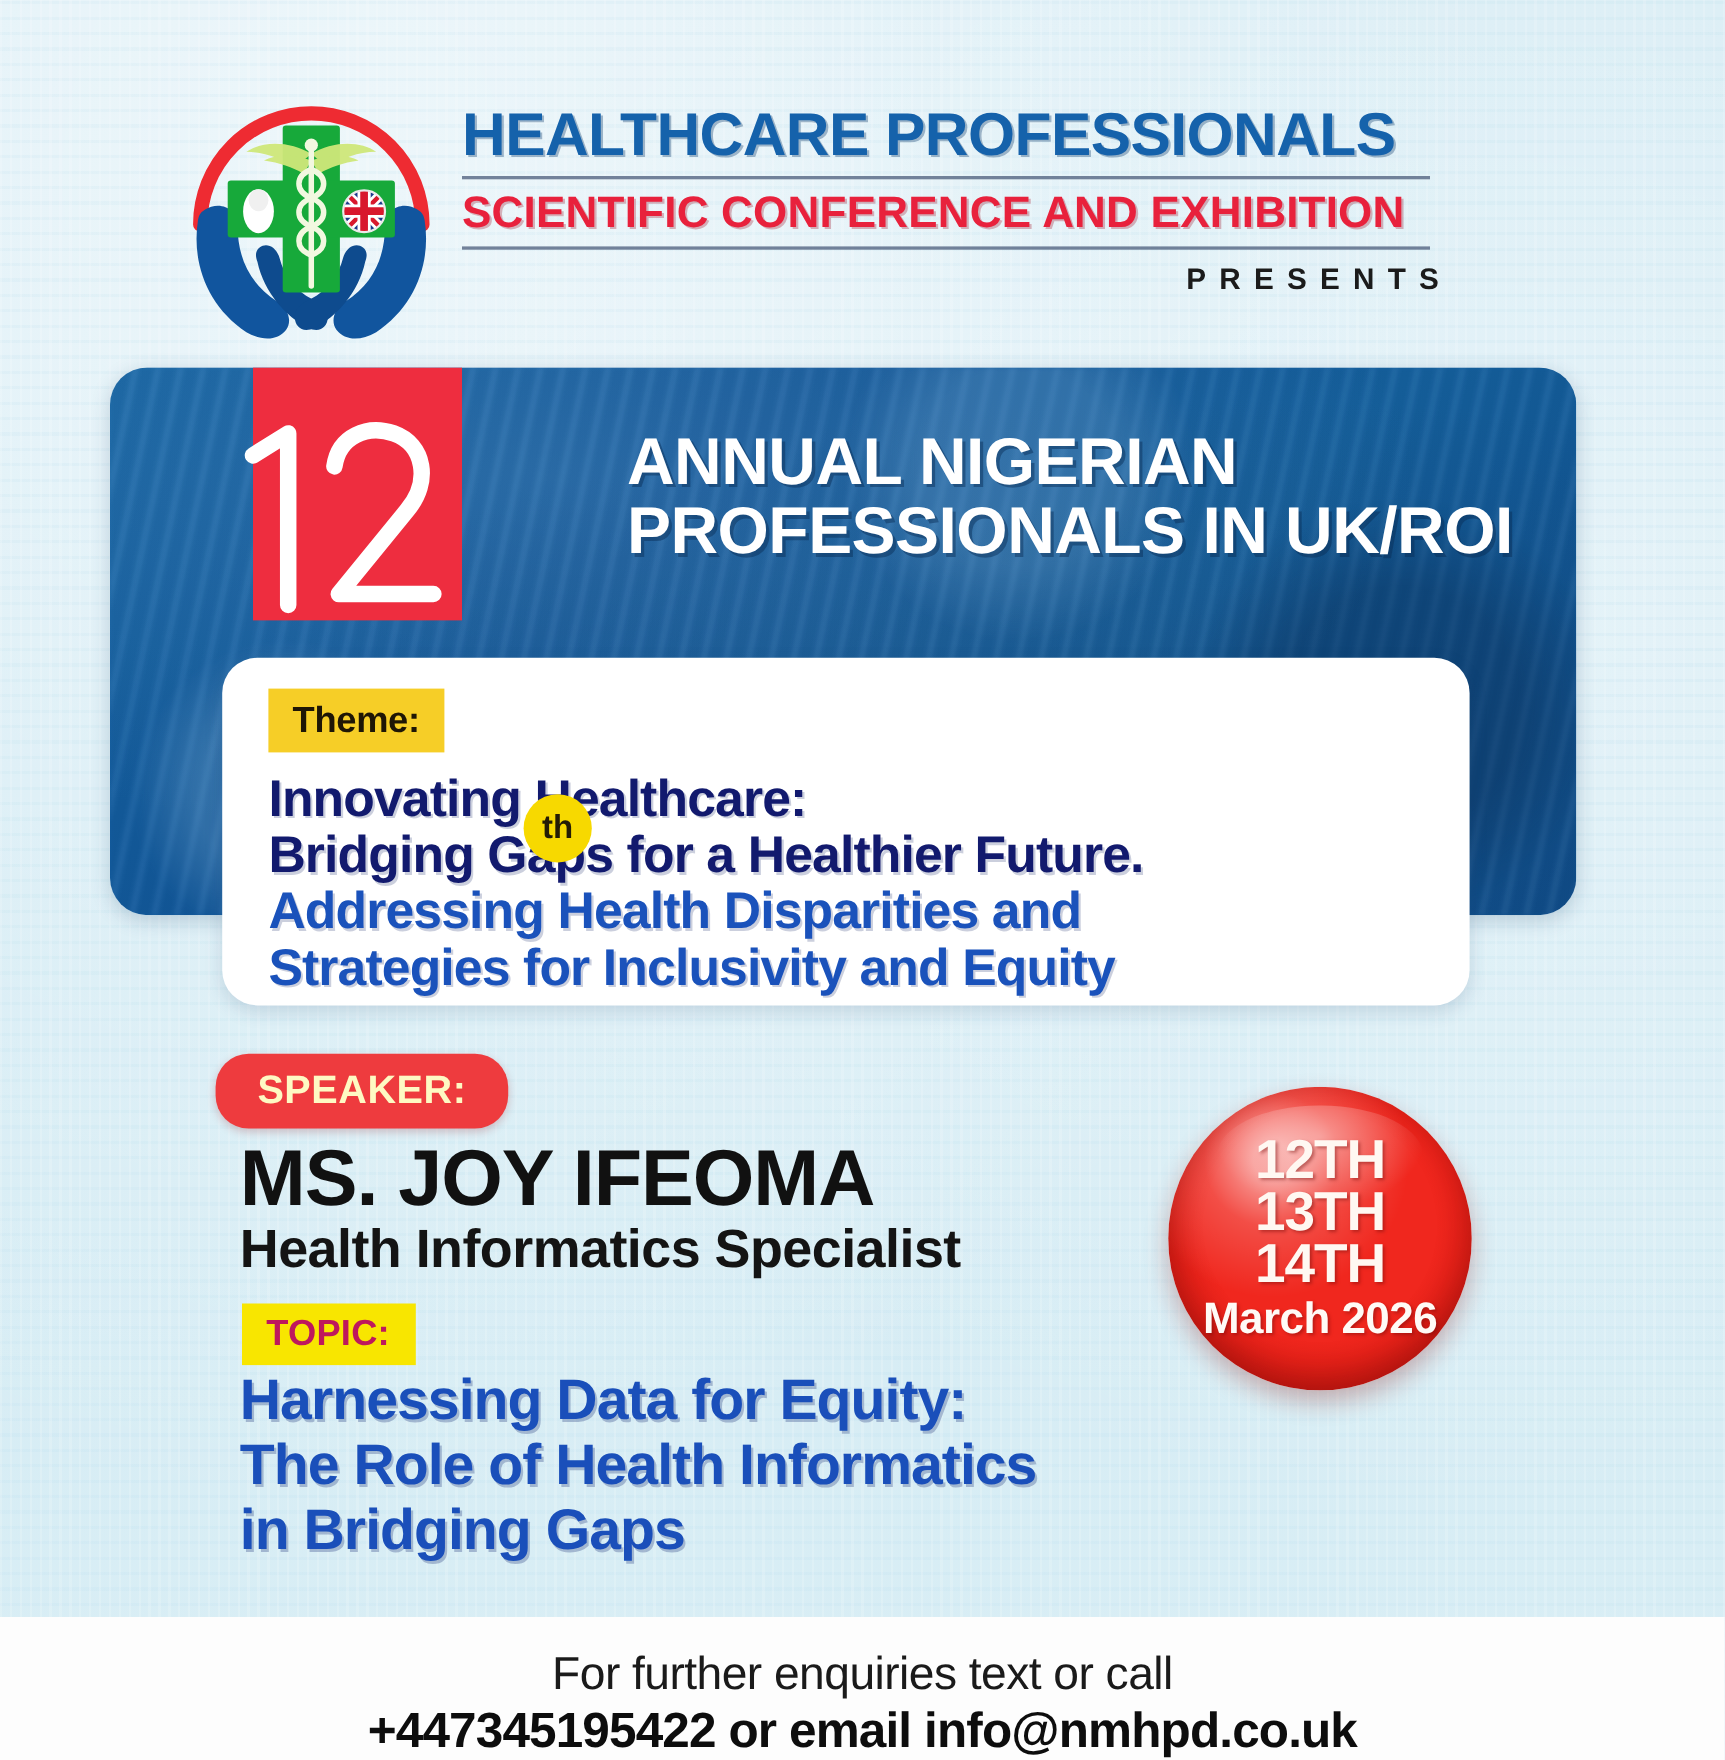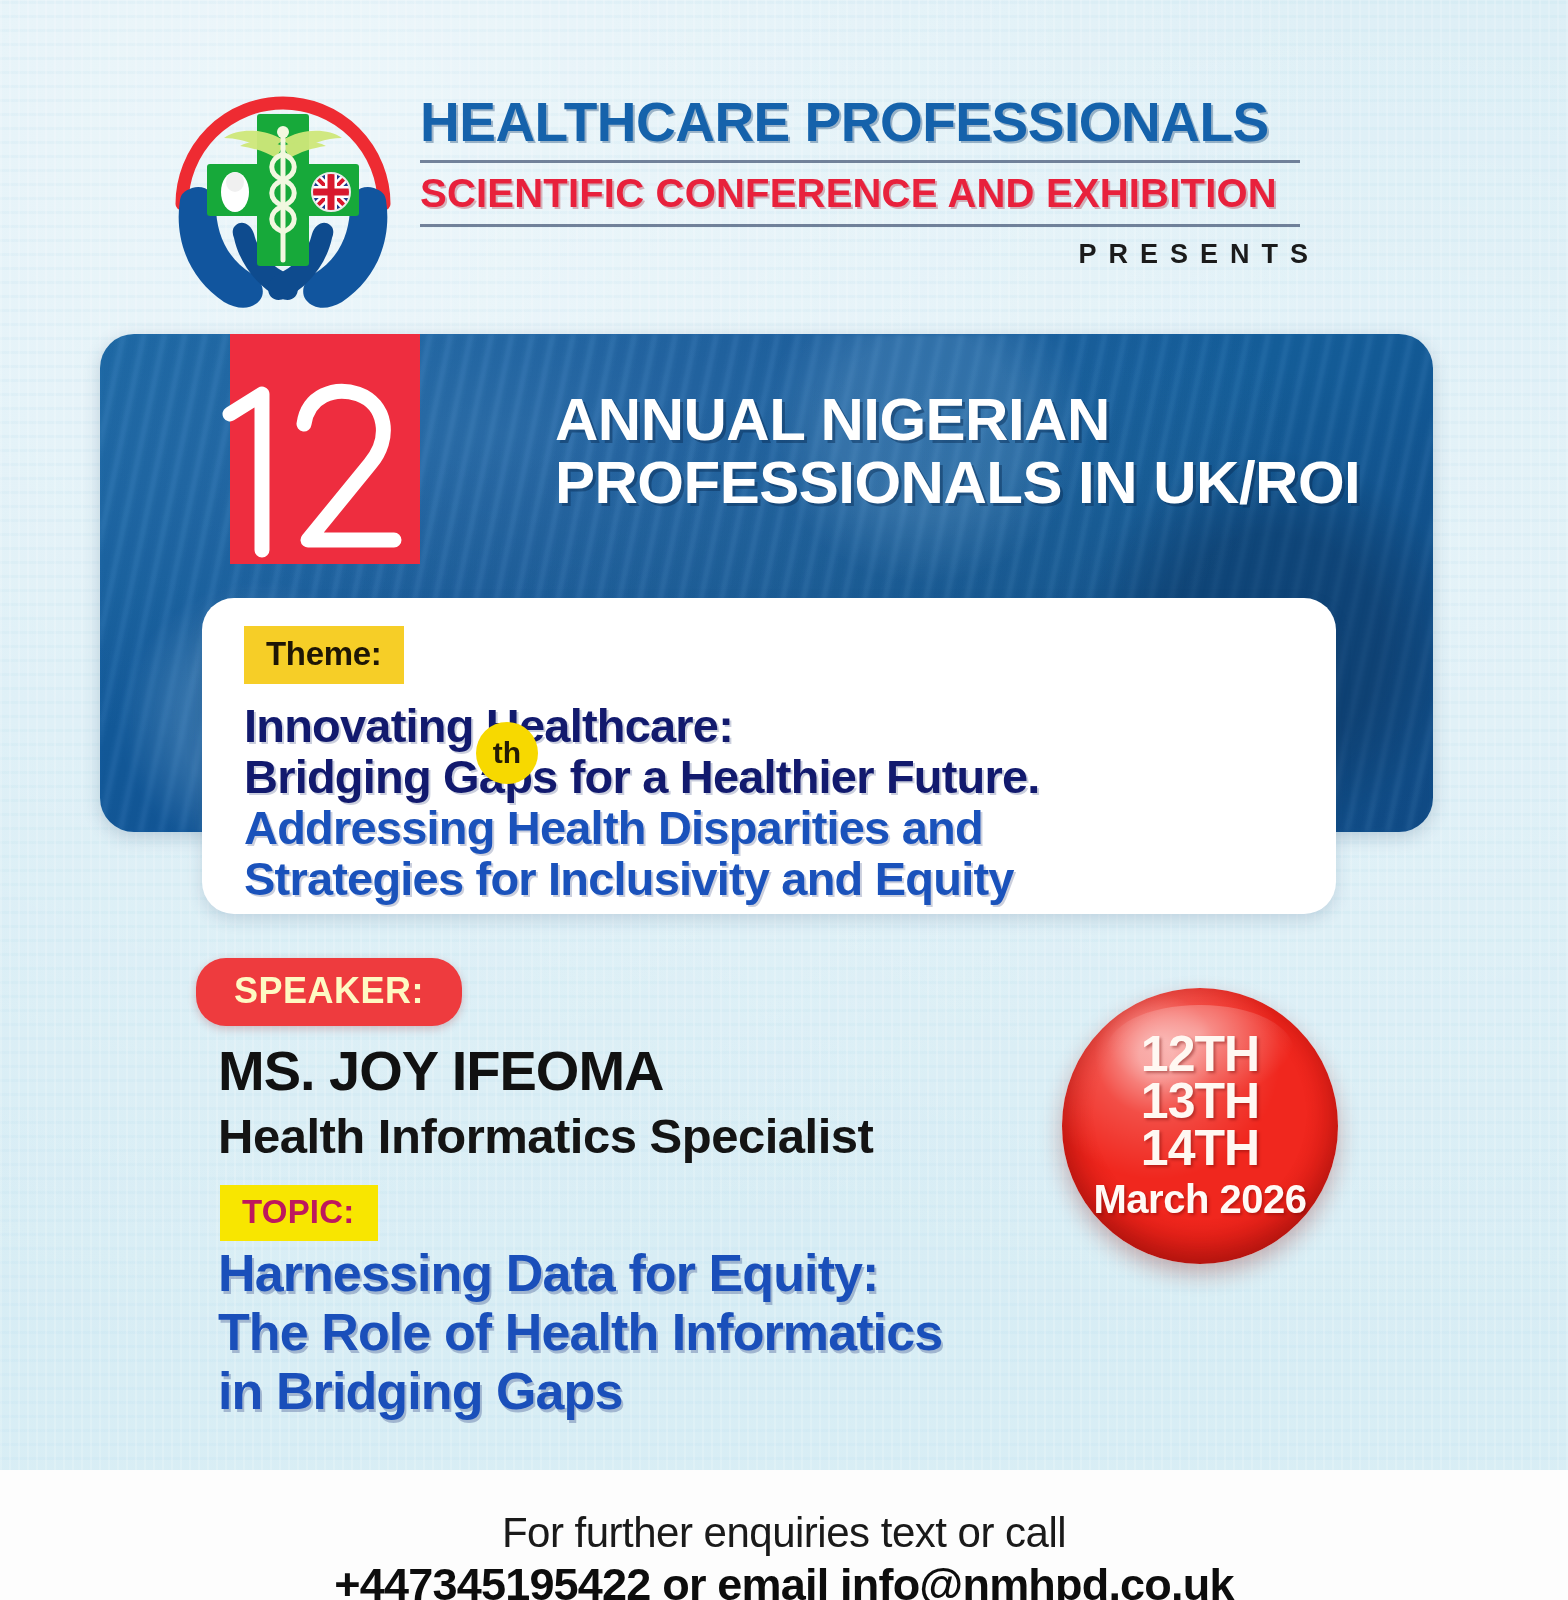--- a/index.html
+++ b/index.html
@@ -99,21 +99,21 @@
     width: 62px; height: 62px;
     border-radius: 50%;
     background: #f7d900;
     display: flex; align-items: center; justify-content: center;
     font-weight: 800; font-size: 30px; color: #241c05;
     z-index: 4;
   }
 
   #banner-title {
     position: absolute;
-    left: 455px; top: 54px;
+    left: 470px; top: 54px;
     width: 880px;
   }
   .bt-line {
     font-weight: 800;
     font-size: 60px;
     line-height: 63px;
     letter-spacing: -0.5px;
     color: #ffffff;
     text-shadow: 3px 3px 0 rgba(8,45,85,.45);
     white-space: nowrap;
@@ -161,21 +161,21 @@
     padding: 12px 38px 14px 38px;
     font-weight: 700;
     font-size: 36px;
     letter-spacing: 0.5px;
     box-shadow: 0 3px 8px rgba(150,30,40,.25);
   }
   #speaker-name {
     position: absolute;
     left: 218px; top: 1036px;
     font-weight: 700;
-    font-size: 56px;
+    font-size: 72px;
     line-height: 70px;
     letter-spacing: -1px;
     color: #111111;
     white-space: nowrap;
   }
   #speaker-role {
     position: absolute;
     left: 218px; top: 1108px;
     font-weight: 700;
     font-size: 49px;
@@ -262,21 +262,20 @@
     background: #fdfdfd;
     text-align: center;
     padding-top: 26px;
   }
   #footer-line1 {
     font-weight: 400;
     font-size: 42px;
     line-height: 50px;
     color: #1a1a1a;
     letter-spacing: -0.5px;
-    margin-top: 12px;
   }
   #footer-line2 {
     font-weight: 800;
     font-size: 45px;
     line-height: 54px;
     color: #0d0d0d;
     letter-spacing: -0.8px;
   }
 </style>
 </head>

